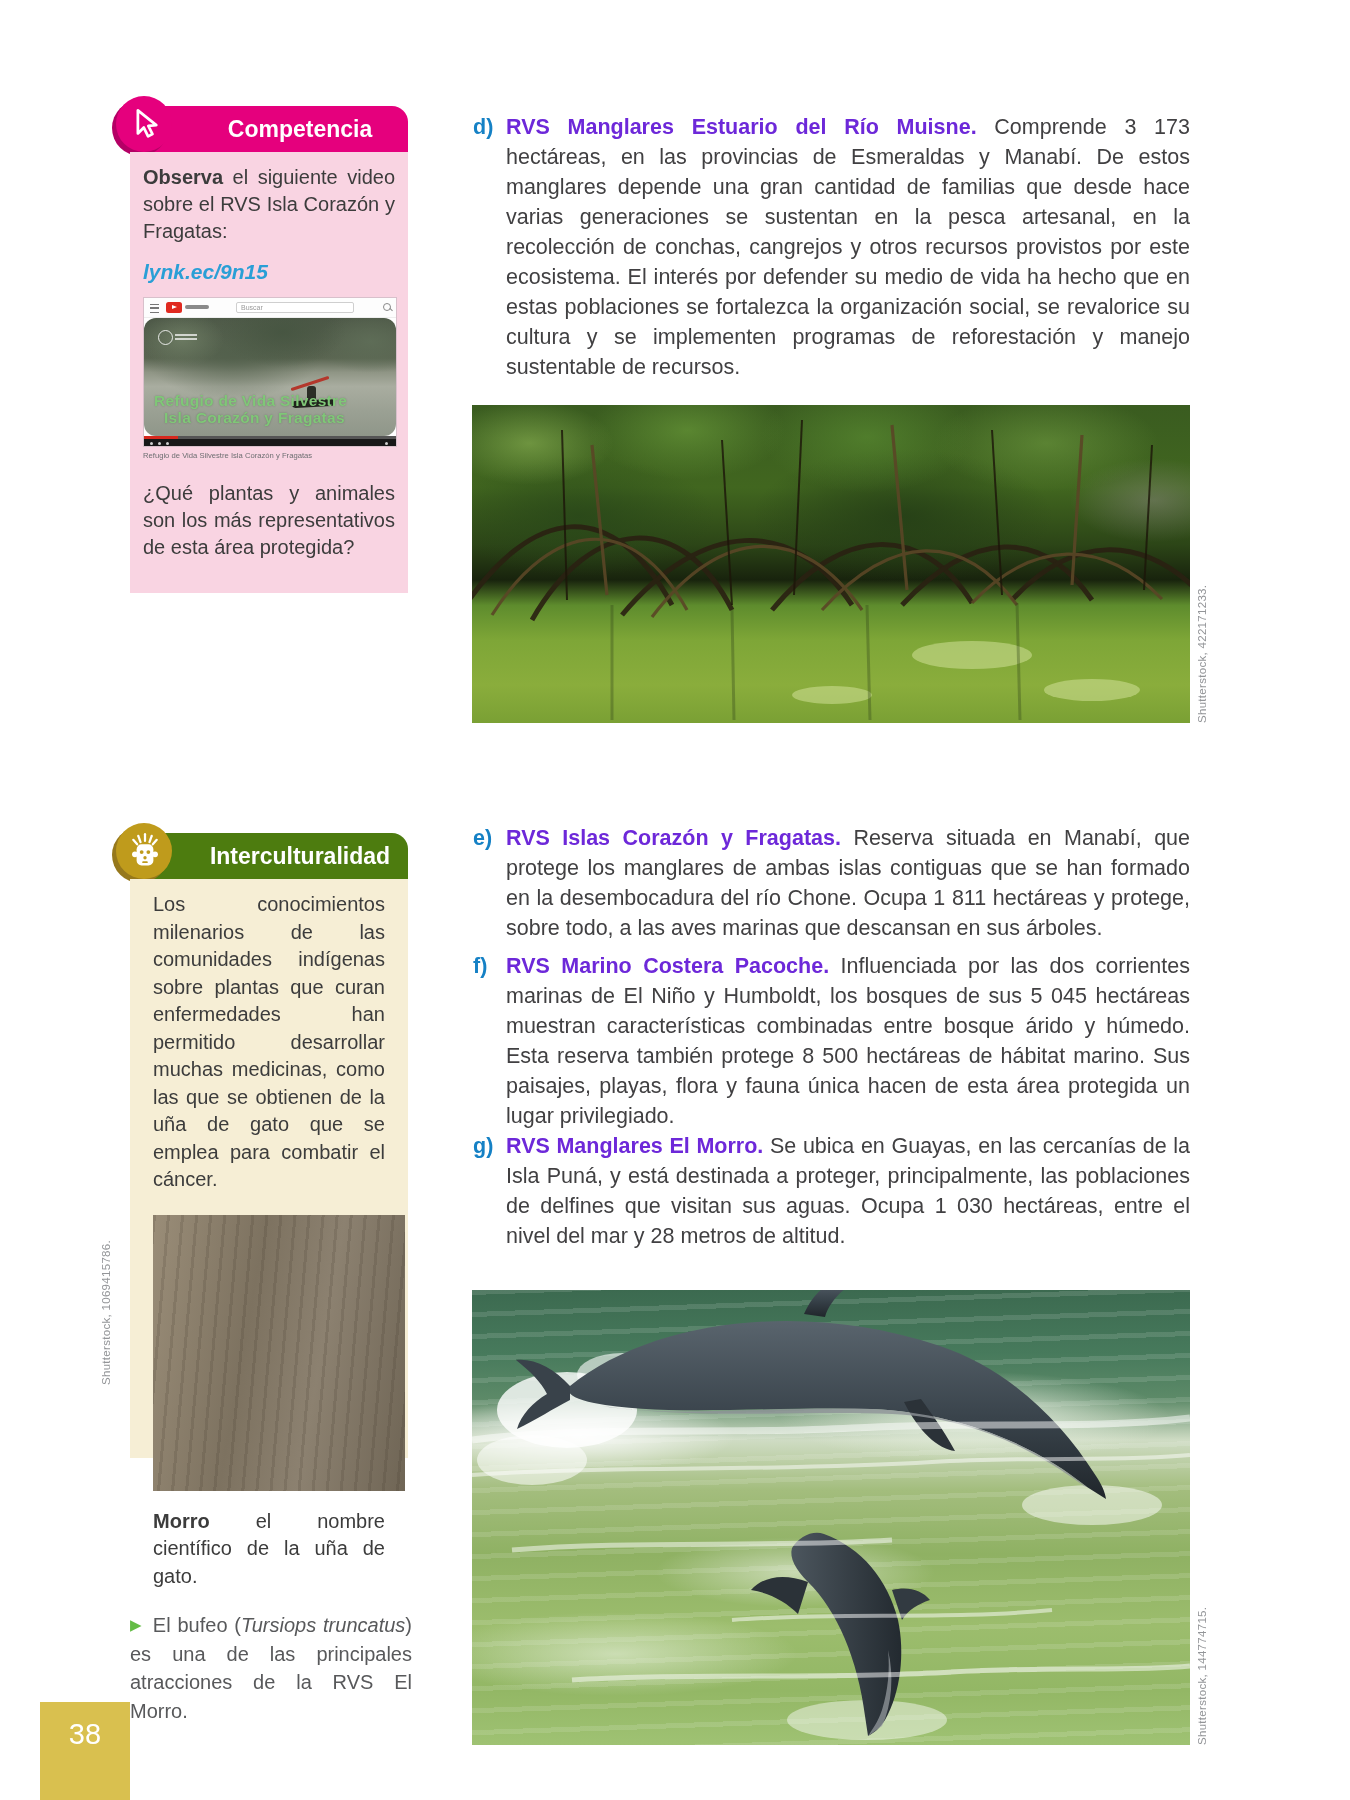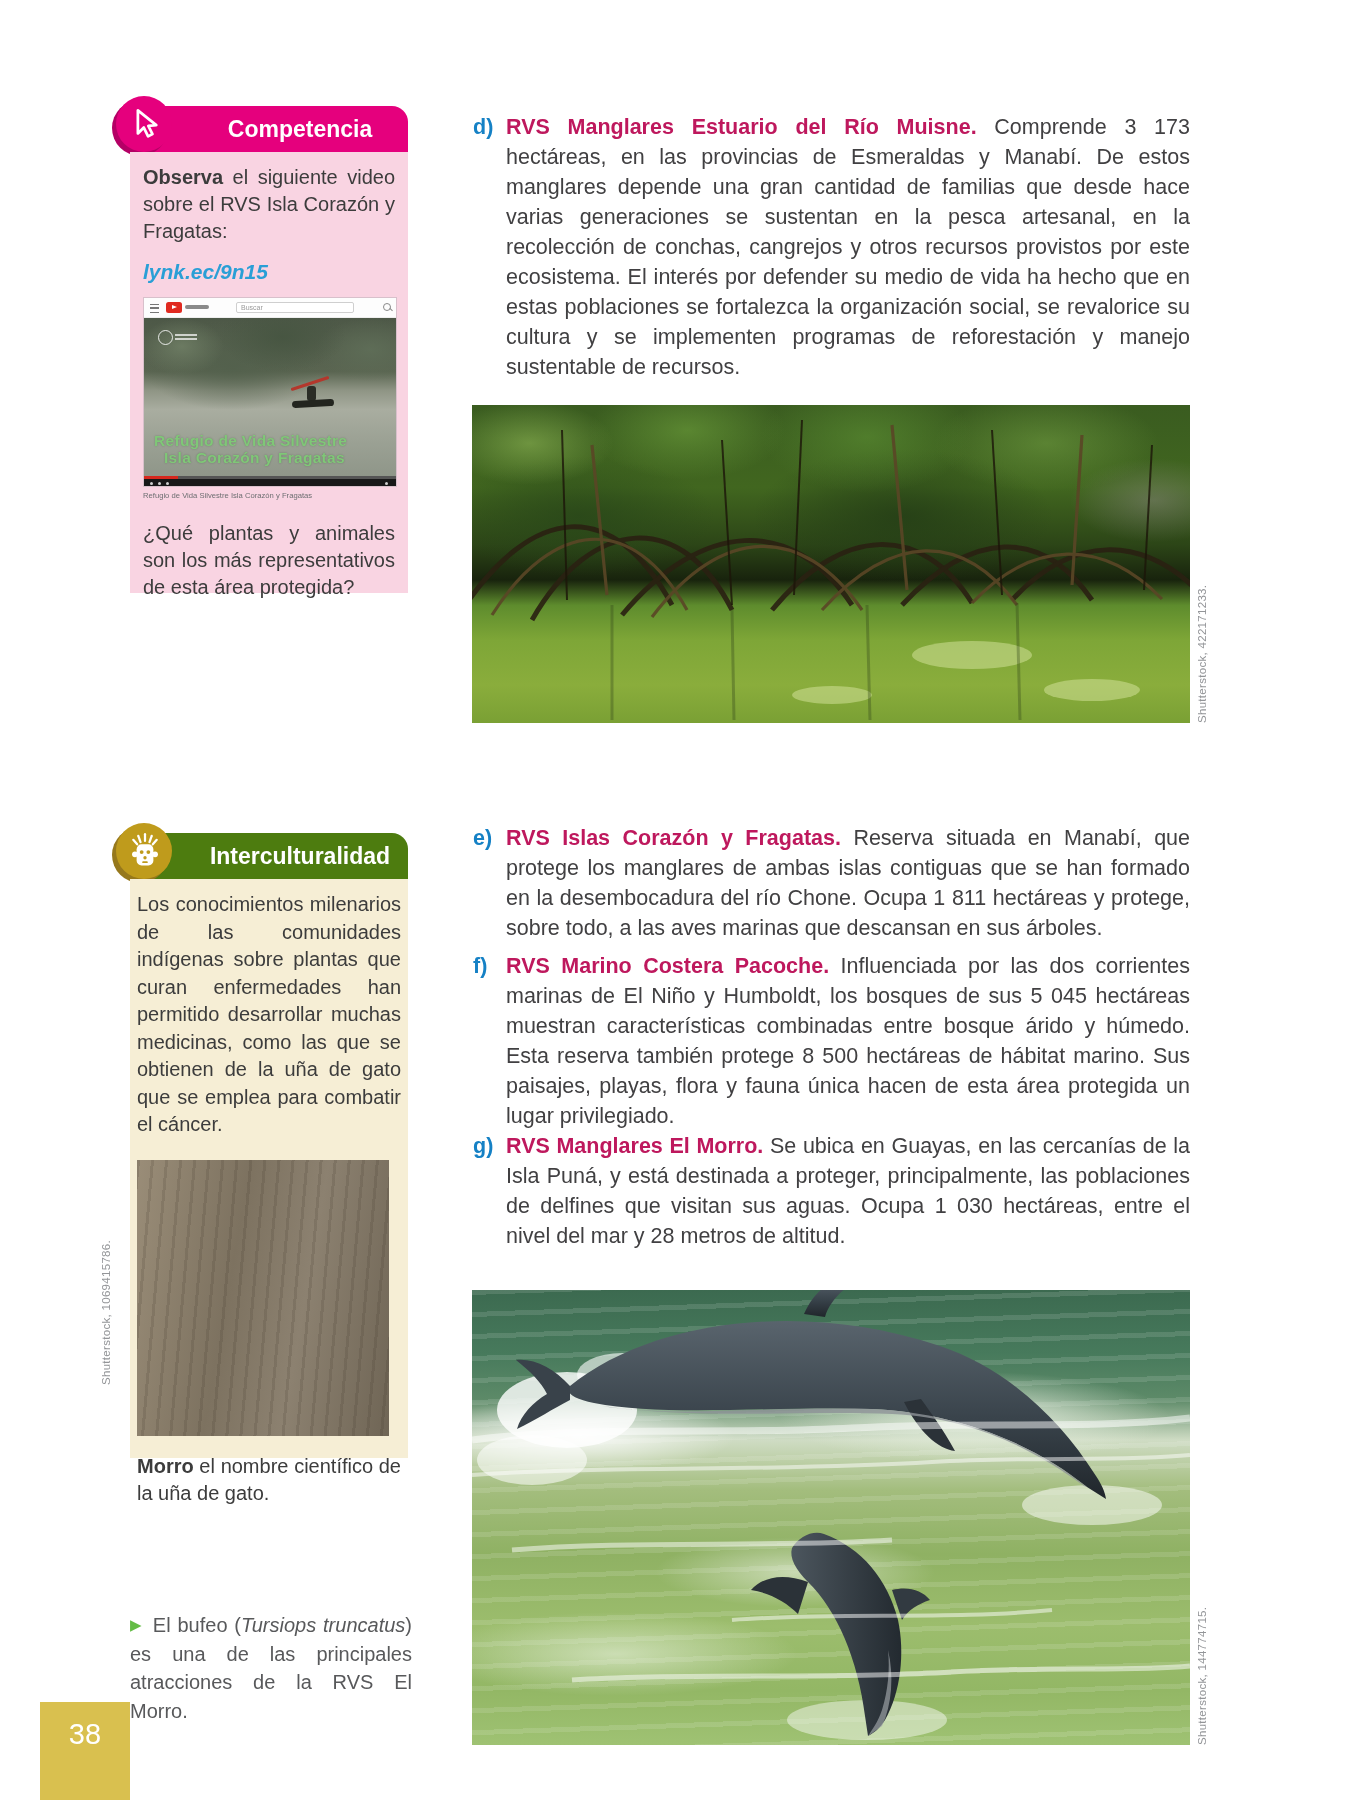--- a/index.html
+++ b/index.html
@@ -40,27 +40,27 @@
   #vid-logo{position:absolute;left:22px;top:4px;width:16px;height:11px;background:#e02a20;border-radius:2.5px;}
   #vid-logo:before{content:"";position:absolute;left:6px;top:3px;border-left:5px solid #fff;
     border-top:2.7px solid transparent;border-bottom:2.7px solid transparent;}
   #vid-wordmark{position:absolute;left:41px;top:7px;width:24px;height:4px;background:#8a8a8a;border-radius:2px;}
   #vid-search{position:absolute;left:92px;top:3.5px;width:118px;height:11px;background:#fff;
     border:1px solid #cfcfcf;border-radius:2px;font-size:7px;line-height:10px;color:#9a9a9a;
     padding-left:4px;box-sizing:border-box;overflow:hidden;}
   #vid-mag{position:absolute;right:5px;top:5px;width:6px;height:6px;border:1.3px solid #8a8a8a;border-radius:50%;}
   #vid-mag:before{content:"";position:absolute;left:5px;top:5px;width:4px;height:1.3px;background:#8a8a8a;transform:rotate(45deg);}
 
-  #vid-img{position:relative;height:158px;overflow:hidden;
+  #vid-img{position:relative;height:118px;overflow:hidden;
     background:
       radial-gradient(ellipse 60px 40px at 15% 18%, rgba(110,125,100,.9), transparent 70%),
       radial-gradient(ellipse 90px 50px at 55% 12%, rgba(70,85,65,.9), transparent 70%),
       radial-gradient(ellipse 80px 45px at 90% 20%, rgba(95,110,88,.9), transparent 70%),
       radial-gradient(ellipse 120px 60px at 35% 30%, rgba(82,96,76,.85), transparent 75%),
-      linear-gradient(180deg,#4d5847 0%,#5a6551 34%,#8f9585 46%,#a9ada0 58%,#9ba194 78%,#8f9689 100%);}
+      linear-gradient(180deg,#4d5847 0%,#5a6551 34%,#8f9585 46%,#a9ada0 58%,#9ba194 78%,#8f9689 100%); border-radius: 12px;}
   #vid-kayak{position:absolute;left:148px;top:82px;width:42px;height:7px;background:#23251f;border-radius:4px;transform:rotate(-3deg);}
   #vid-person{position:absolute;left:163px;top:68px;width:9px;height:15px;background:#2b2d26;border-radius:3px;}
   #vid-paddle{position:absolute;left:146px;top:64px;width:40px;height:3px;background:#b4372c;transform:rotate(-18deg);border-radius:2px;}
   #vid-gov{position:absolute;left:14px;top:12px;width:13px;height:13px;border:1.6px solid rgba(255,255,255,.85);border-radius:50%;}
   #vid-gov:after{content:"";position:absolute;left:16px;top:3px;width:22px;height:2px;background:rgba(255,255,255,.7);box-shadow:0 4px 0 rgba(255,255,255,.7);}
   .vid-title{position:absolute;left:10px;color:#7fc777;font-size:15.5px;font-weight:bold;
     text-shadow:0 0 2px rgba(0,0,0,.25);letter-spacing:.3px;white-space:nowrap;}
   #vid-title1{bottom:26px;}
   #vid-title2{bottom:9px;left:20px;}
   #vid-bar{position:relative;height:10px;background:#181818;}
@@ -68,21 +68,21 @@
   #vid-progress:after{content:"";position:absolute;left:34px;top:0;width:218px;height:2.5px;background:#555;}
   .vid-dot{position:absolute;top:5.5px;width:3px;height:3px;background:#cfcfcf;border-radius:50%;}
   #vid-caption{margin-top:4px;font-size:9px;color:#6d6e71;transform:scale(.85);transform-origin:left top;white-space:nowrap;}
 
   
   #int-header{left:130px;top:833px;width:278px;background:#4d7c0f;}
   #int-badge{left:116px;top:823px;}
   #int-badge .bg2{background:#96781c;}
   #int-badge .bg1{background:#bf9b1c;}
   #int-body{position:absolute;left:130px;top:879px;width:278px;height:579px;
-    background:#f6eed5;box-sizing:border-box;padding:12px 7px;}
+    background:#f6eed5;box-sizing:border-box;padding:12px 23px;}
   #int-body p{margin:0;font-size:20px;line-height:27.5px;color:#3c3c3c;}
   #una-photo{position:relative;margin-top:21px;width:252px;height:276px;overflow:hidden;
     background:
       repeating-linear-gradient(95deg, rgba(60,50,38,.16) 0 3px, transparent 3px 14px),
       linear-gradient(100deg,#9a8d78 0%,#7d7260 38%,#8c8170 64%,#6f6555 100%);}
   .stick{position:absolute;border-radius:5px;
     background:
       repeating-linear-gradient(0deg, rgba(70,30,8,.25) 0 2px, transparent 2px 7px),
       linear-gradient(90deg,#6f3410 0%,#a85а24 0%,#a8561f 28%,#cf7c38 55%,#b15d22 78%,#7e3c12 100%);}
   #indaga{margin-top:17px !important;}
@@ -94,21 +94,21 @@
   
   #bufeo{position:absolute;left:130px;top:1572px;width:282px;font-size:20px;
     line-height:28.5px;color:#58595b;text-align:justify;margin-top:39px;}
   .tri{color:#64bc46;font-size:15px;vertical-align:2px;margin-right:10px;}
 
   
   .sect{position:absolute;left:473px;width:717px;}
   .sect-label{position:absolute;left:0;top:0;color:#1581c5;font-weight:bold;
     font-size:21.5px;line-height:30px;}
   .sect-text{margin-left:33px;font-size:21.5px;line-height:30px;color:#414042;text-align:justify;}
-  .sect-text b{color:#be185d;}
+  .sect-text b{color:#6d28d9;}
 
   #sect-d{top:112px;}
   #sect-e{top:823px;}
   #sect-f{top:951px;}
   #sect-g{top:1131px;}
 
   
   #mangrove{position:absolute;left:472px;top:405px;width:718px;height:318px;overflow:hidden;
     background:
       radial-gradient(ellipse 120px 60px at 8% 12%, rgba(150,190,90,.55), transparent 70%),

